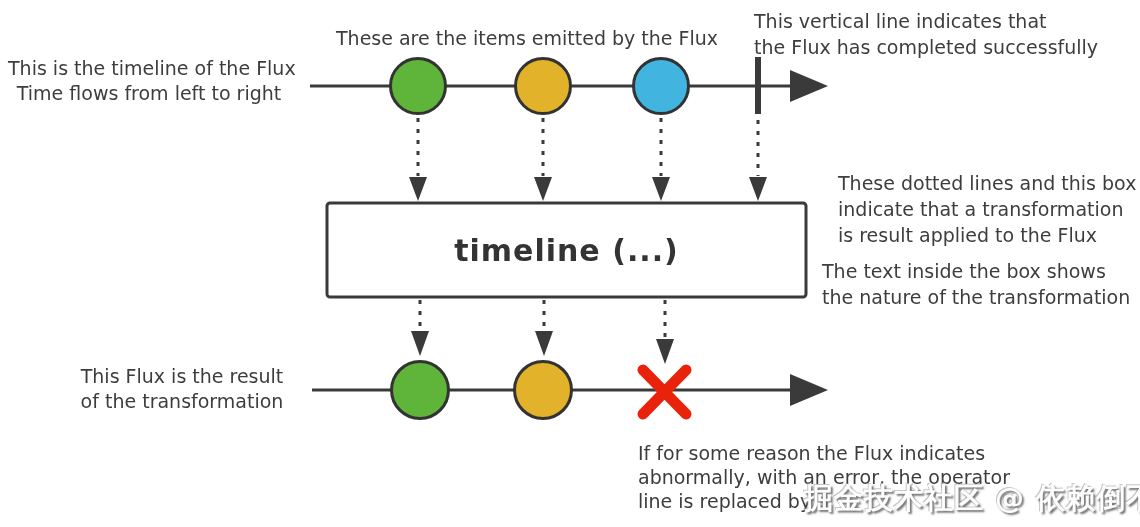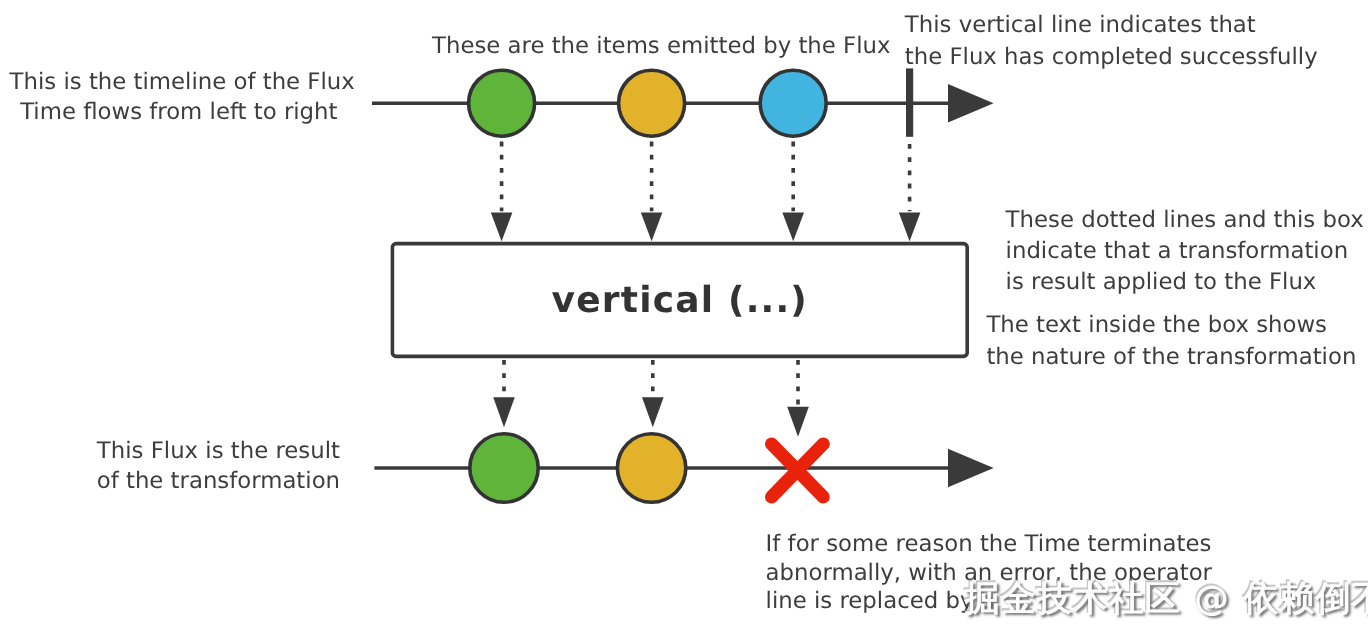--- a/index.html
+++ b/index.html
@@ -98,21 +98,21 @@
       <line x1="643" y1="370" x2="686" y2="414"></line>
       <line x1="686" y1="370" x2="643" y2="414"></line>
     </g>
   </svg>
 
   <div class="note center" style="left:8px; top:56px; width:282px;">
     <div>This is the timeline of the Flux</div>
     <div>Time flows from left to right</div>
   </div>
 
-  <div class="note center" style="left:360px; top:26px; width:382px;">
+  <div class="note center" style="left:336px; top:26px; width:382px;">
     <div>These are the items emitted by the Flux</div>
   </div>
 
   <div class="note right-col" style="left:754px; top:8px;">
     <div>This vertical line indicates that</div>
     <div>the Flux has completed successfully</div>
   </div>
 
   <div class="note right-col" style="left:822px; top:170px;margin-left:16px;">
     <div>These dotted lines and this box</div>
@@ -124,22 +124,22 @@
     <div>The text inside the box shows</div>
     <div>the nature of the transformation</div>
   </div>
 
   <div class="note center" style="left:57px; top:364px; width:250px;text-align:center;">
     <div>This Flux is the result</div>
     <div>of the transformation</div>
   </div>
 
   <div class="note" style="left:638px; top:441px; line-height:24px;">
-    <div>If for some reason the Time terminates</div>
+    <div>If for some reason the Flux indicates</div>
     <div>abnormally, with an error, the operator</div>
     <div>line is replaced by a</div>
   </div>
 
-  <div class="op-label">vertical (...)</div>
+  <div class="op-label">timeline (...)</div>
 
   <div class="watermark">掘金技术社区 @ 依赖倒不置</div>
 
 </div>
 
 </body></html>

